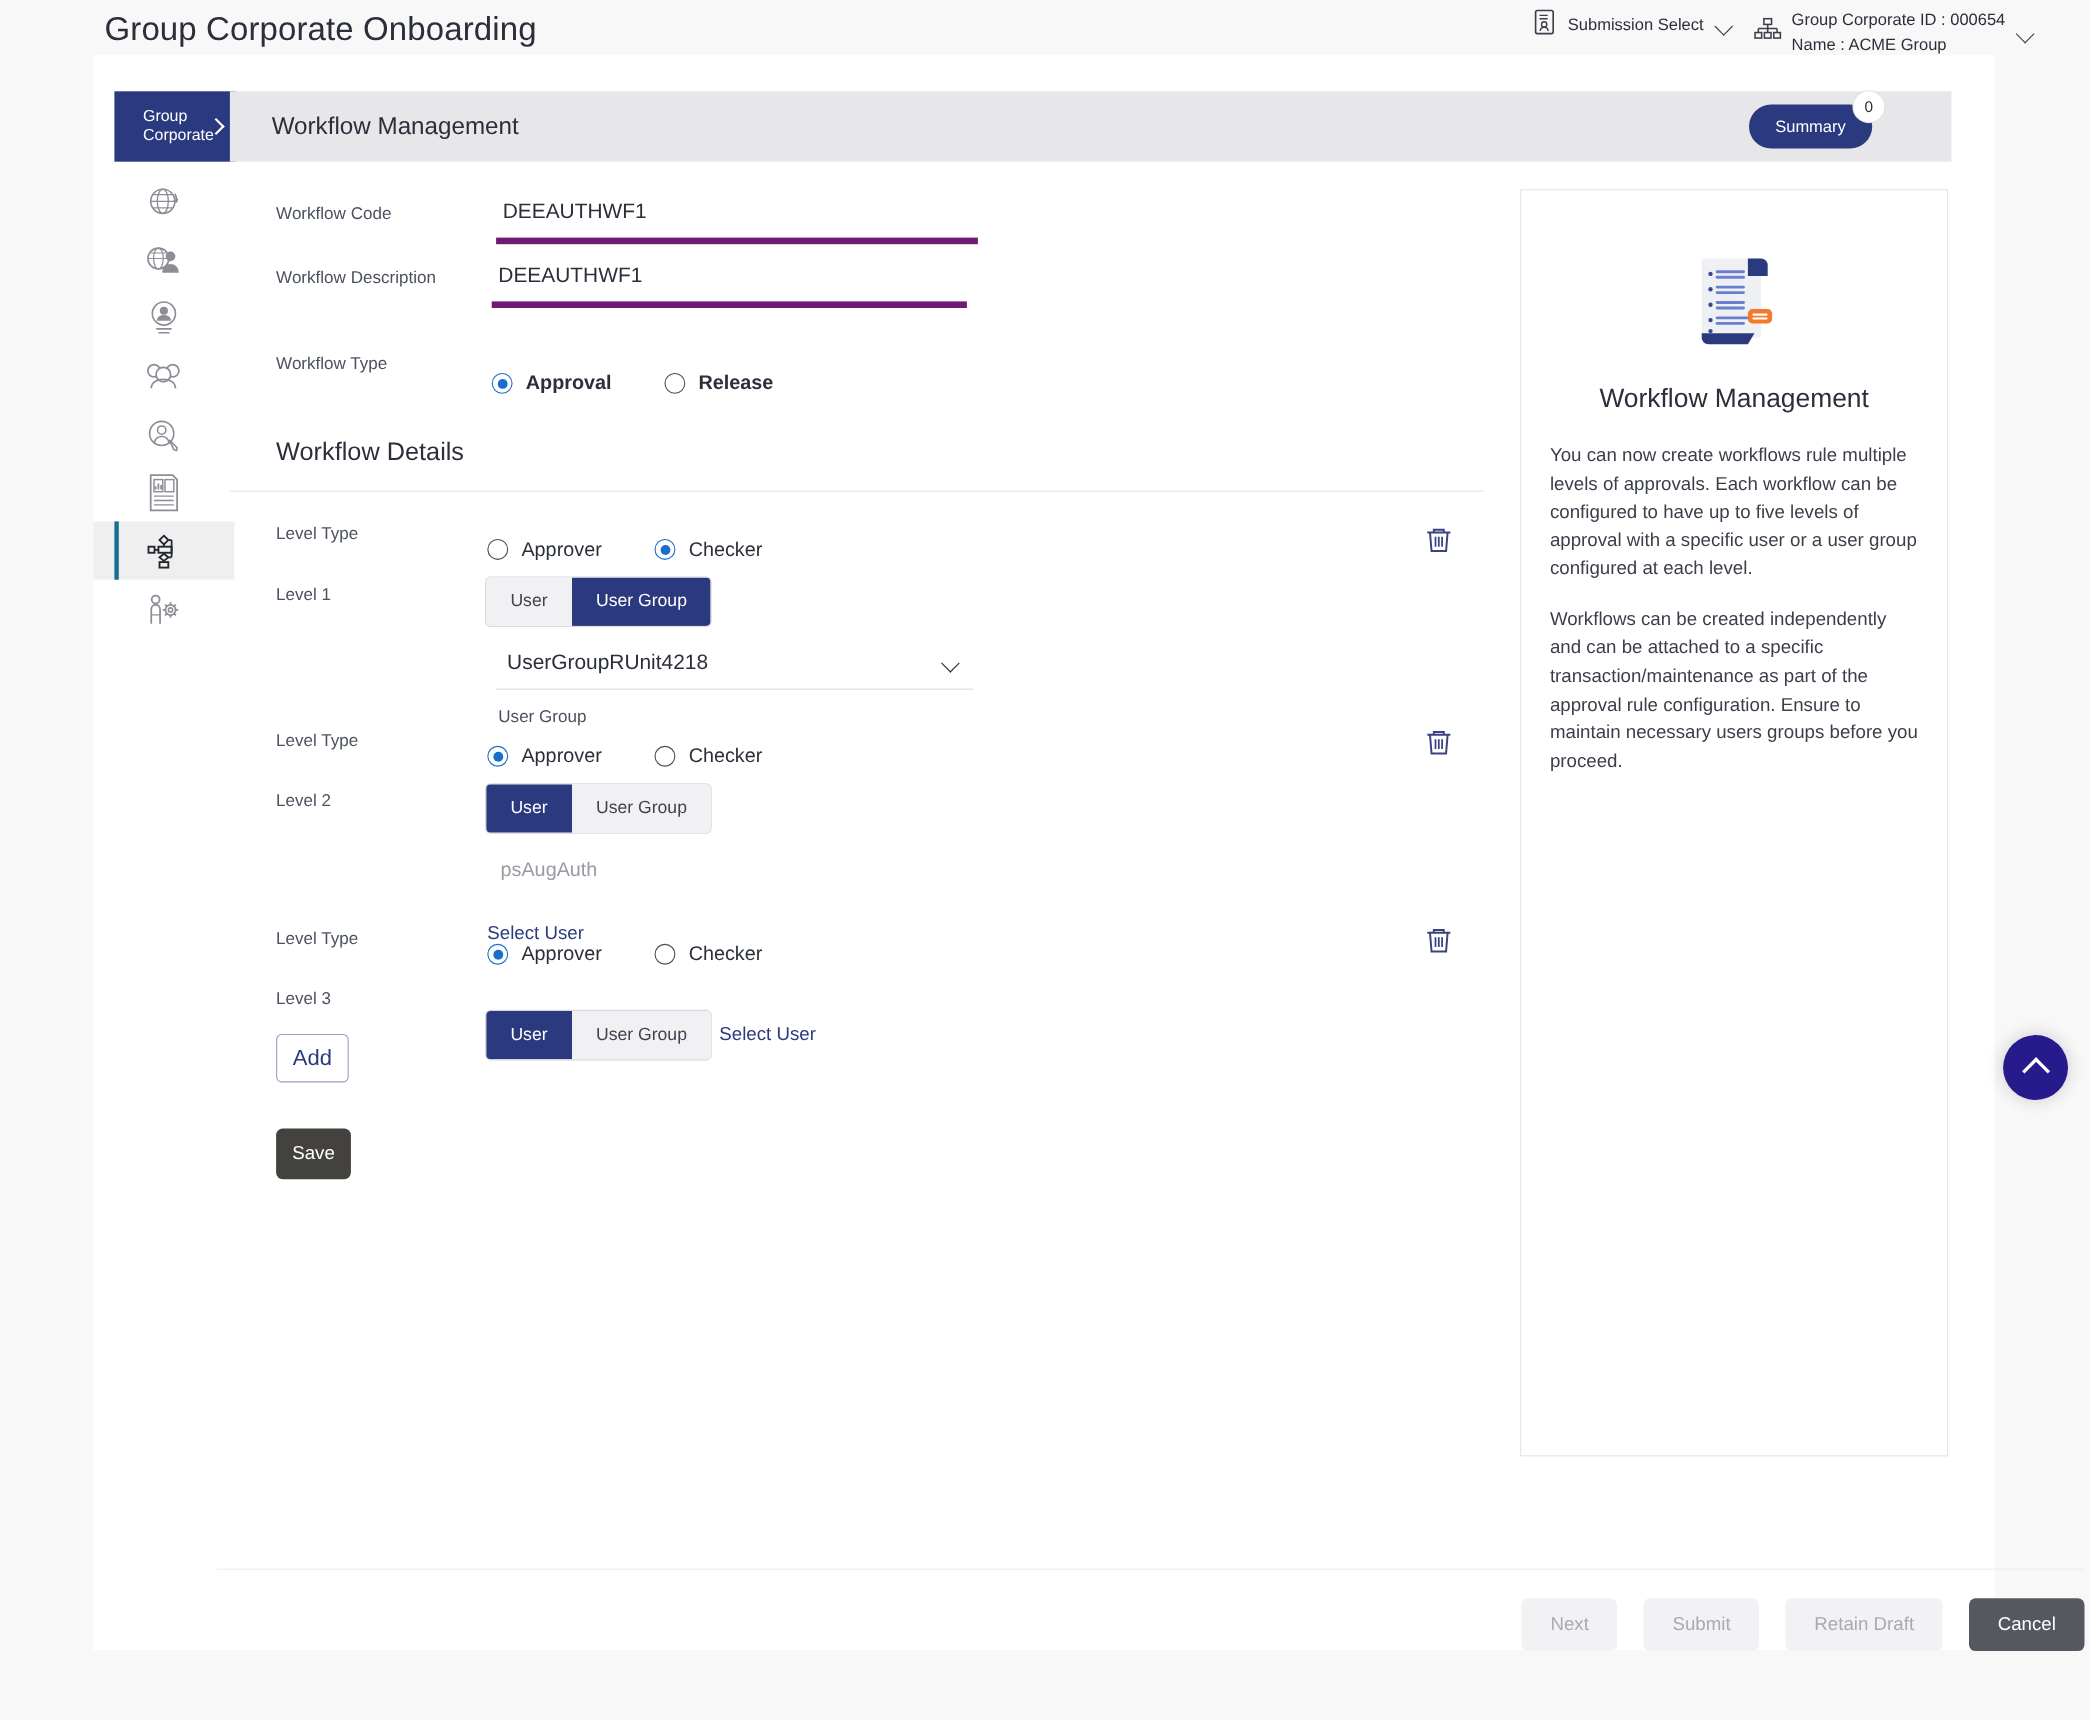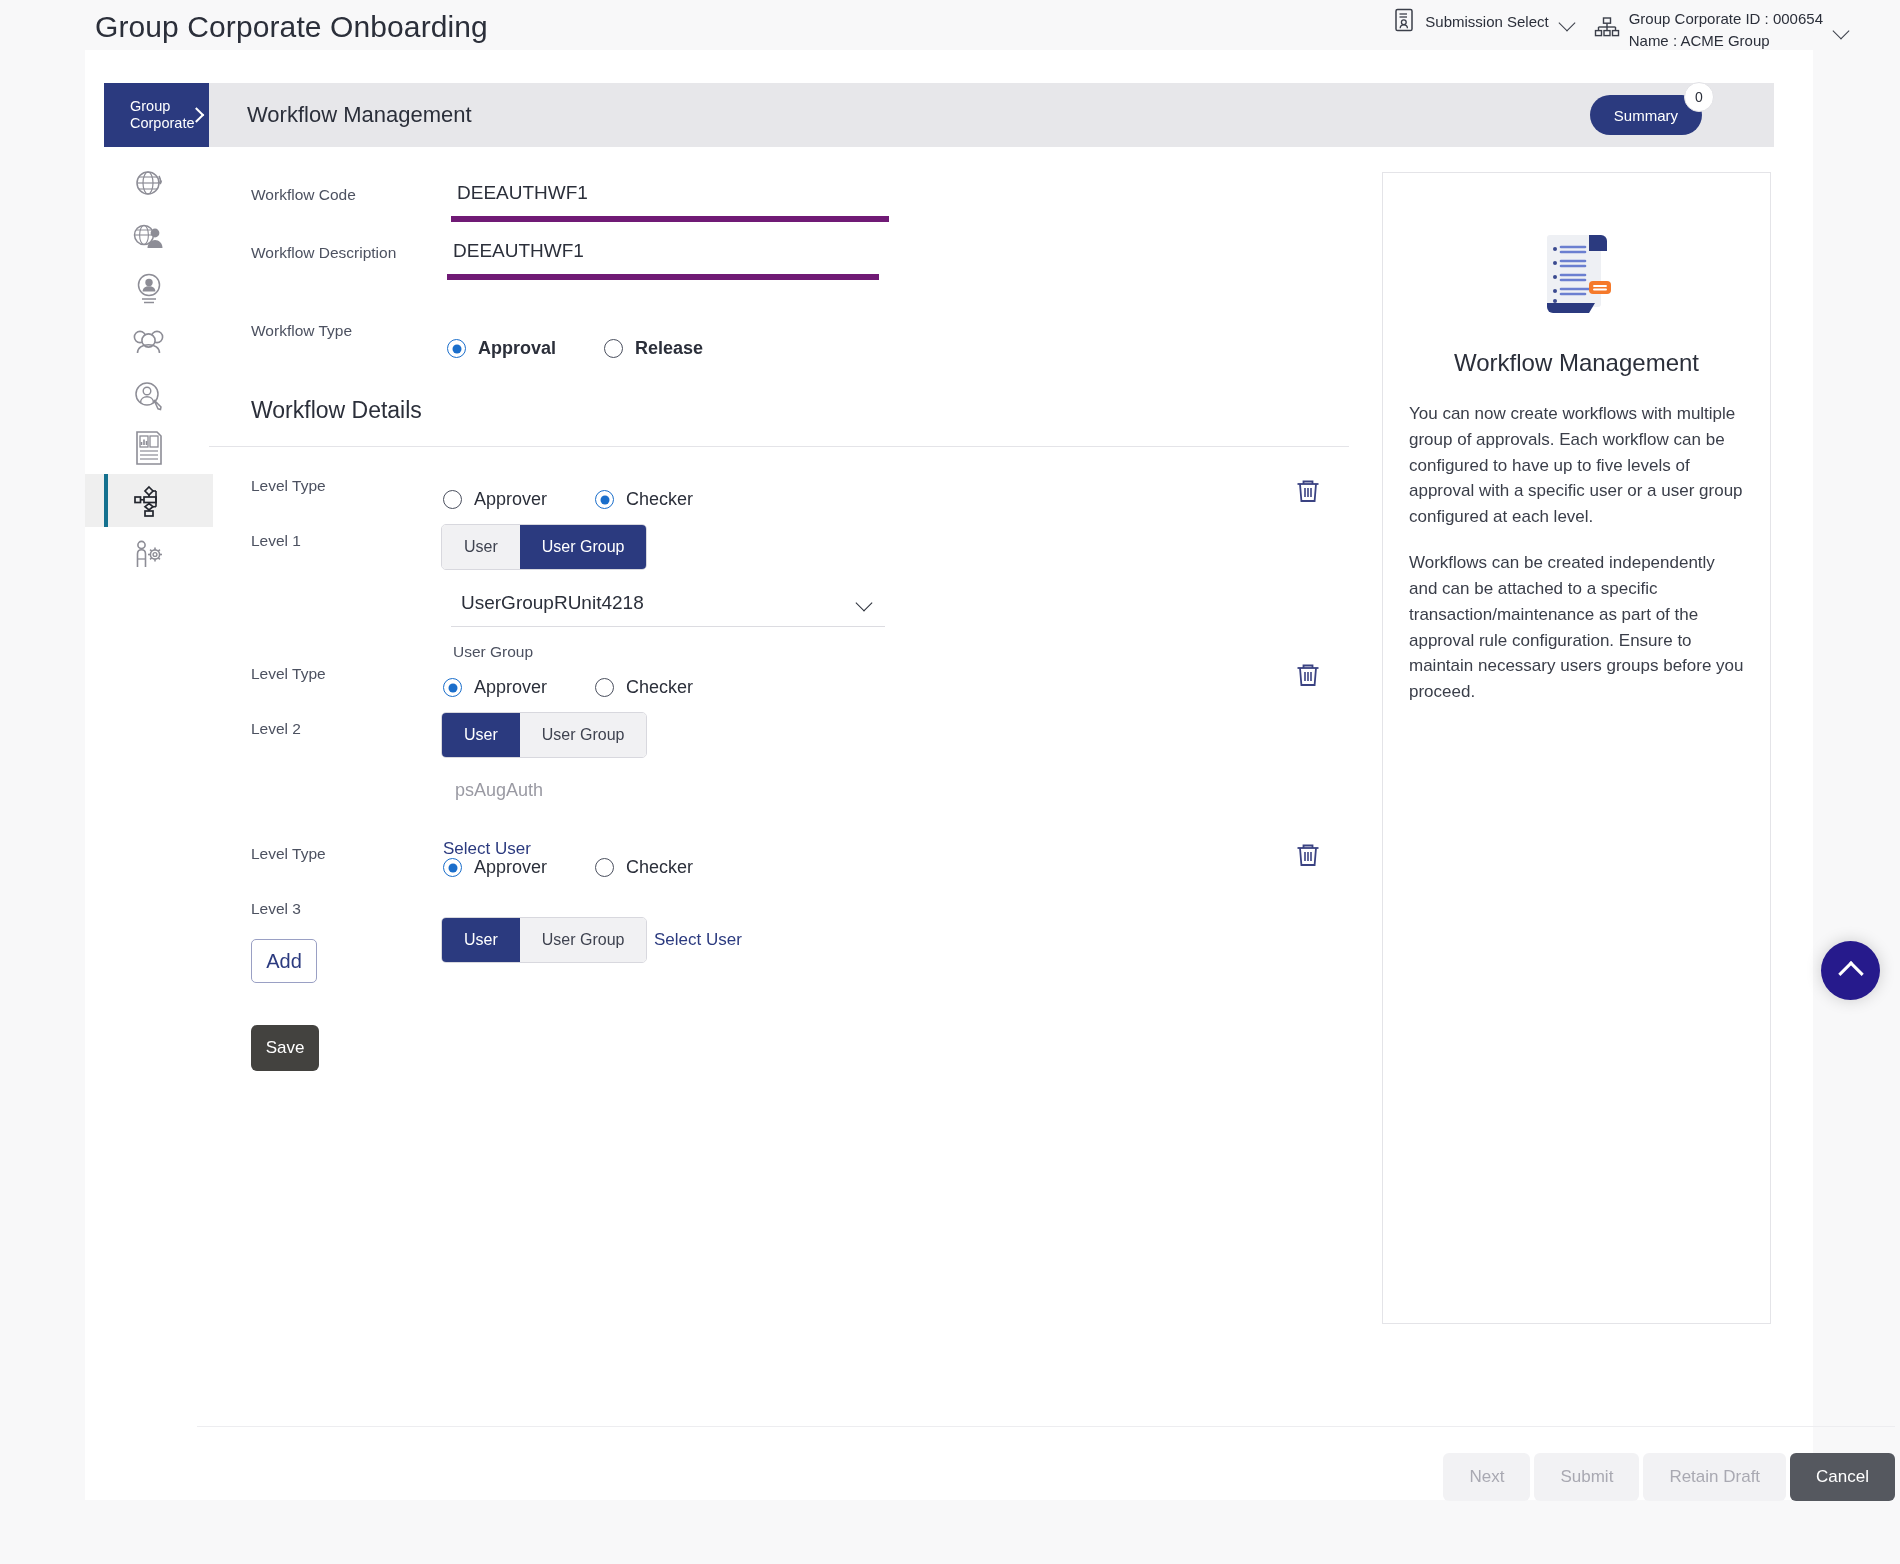--- a/index.html
+++ b/index.html
@@ -192,21 +192,21 @@
   }
   .info-p {
     font-size: 17px; line-height: 1.52; color: #3a3e49; margin-bottom: 20px;
   }
 
   
   .footer {
     position: absolute; left: 112px; top: 1376px; width: 1698px;
     border-top: 1px solid #ededf0;
     display: flex; justify-content: flex-end; align-items: flex-start;
-    gap: 4px; padding-top: 26px;
+    gap: 24px; padding-top: 26px;
   }
   .fbtn {
     border: none; border-radius: 6px; font-family: inherit; font-size: 17px;
     height: 48px; padding: 0 26px; cursor: pointer;
   }
   .fbtn.disabled { background: #f2f2f4; color: #a9a9b2; }
   .fbtn.dark { background: #55585f; color: #ffffff; }
 
   
   .fab {
@@ -602,21 +602,21 @@
             </g>
             <rect x="64" y="54" width="22" height="13" rx="4" fill="#f5792a"></rect>
             <g stroke="#fff" stroke-width="1.9" stroke-linecap="round">
               <line x1="69" y1="59" x2="81" y2="59"></line>
               <line x1="69" y1="62.5" x2="81" y2="62.5"></line>
             </g>
             <path d="M22 76h48l-6 10H28a6 6 0 0 1-6-6z" fill="#2b3a7f"></path>
           </svg>
         </div>
         <div class="info-title">Workflow Management</div>
-        <p class="info-p">You can now create workflows with multiple group of approvals. Each workflow can be configured to have up to five levels of approval with a specific user or a user group configured at each level.</p>
+        <p class="info-p">You can now create workflows rule multiple levels of approvals. Each workflow can be configured to have up to five levels of approval with a specific user or a user group configured at each level.</p>
         <p class="info-p">Workflows can be created independently and can be attached to a specific transaction/maintenance as part of the approval rule configuration. Ensure to maintain necessary users groups before you proceed.</p>
       </div>
     </div>
 
     <div class="footer">
       <button class="fbtn disabled">Next</button>
       <button class="fbtn disabled">Submit</button>
       <button class="fbtn disabled">Retain Draft</button>
       <button class="fbtn dark">Cancel</button>
     </div>

